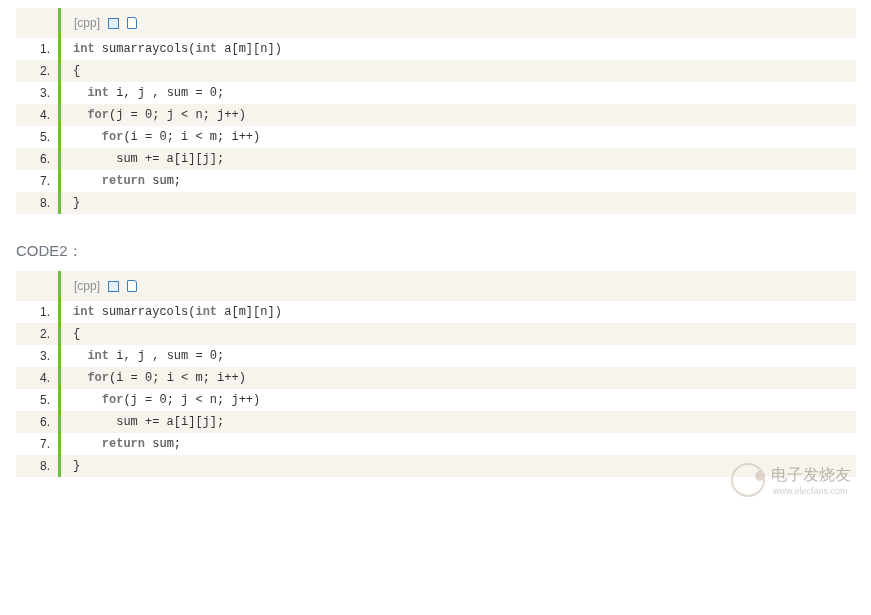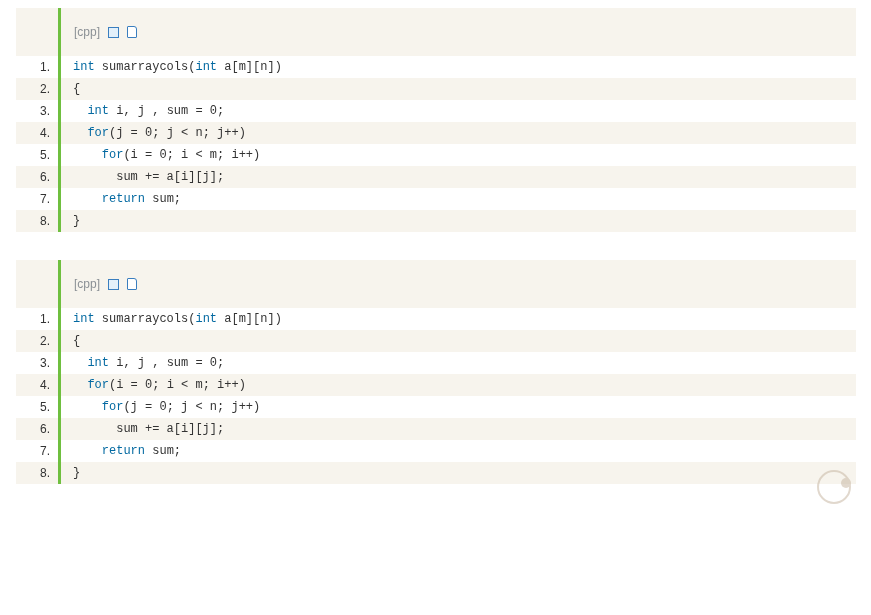--- a/index.html
+++ b/index.html
@@ -17,21 +17,21 @@
       font-weight: normal;
     }
     .code-block {
       background: #f7f4ed;
       margin-bottom: 28px;
       width: 840px;
     }
     .code-header {
       display: flex;
       align-items: center;
-      height: 48px;
+      height: 30px;
       padding-left: 42px;
       position: relative;
     }
     .code-header::before {
       content: "";
       position: absolute;
       left: 42px;
       top: 0;
       bottom: 0;
       width: 3px;
@@ -94,21 +94,21 @@
     .line-bar {
       width: 3px;
       align-self: stretch;
       background: #6fbf3f;
       margin-right: 12px;
     }
     .line-content {
       white-space: pre;
       color: #333333;
     }
-    .kw { color: #0369a1; font-weight: normal; }
+    .kw { color: #737373; font-weight: bold; }
     .watermark {
       position: absolute;
       right: 20px;
       bottom: 8px;
       display: flex;
       align-items: center;
       gap: 6px;
       opacity: 0.55;
       color: #777;
     }
@@ -183,20 +183,21 @@
         <li class="code-line">
           <span class="line-num">8.</span>
           <span class="line-bar"></span>
           <span class="line-content"><span>}</span></span>
         </li>
       </ol>
   </div>
 </div>
 
 <div>
+  <div class="section-title">CODE2：</div>
   <div class="code-block">
     <div class="code-header">
       <div class="header-inner">
         <span class="lang-tag">[cpp]</span>
         <span class="icon-box icon-view"></span>
         <span class="icon-box icon-copy"></span>
       </div>
     </div>
     <ol class="code-lines">
         <li class="code-line">
@@ -238,13 +239,17 @@
           <span class="line-num">8.</span>
           <span class="line-bar"></span>
           <span class="line-content"><span>}</span></span>
         </li>
       </ol>
   </div>
 </div>
 
 <div class="watermark">
   <div class="wm-logo"></div>
+  <div>
+    <div class="wm-text">电子发烧友</div>
+    <div class="wm-url">www.elecfans.com</div>
+  </div>
 </div>
 
 </body></html>

